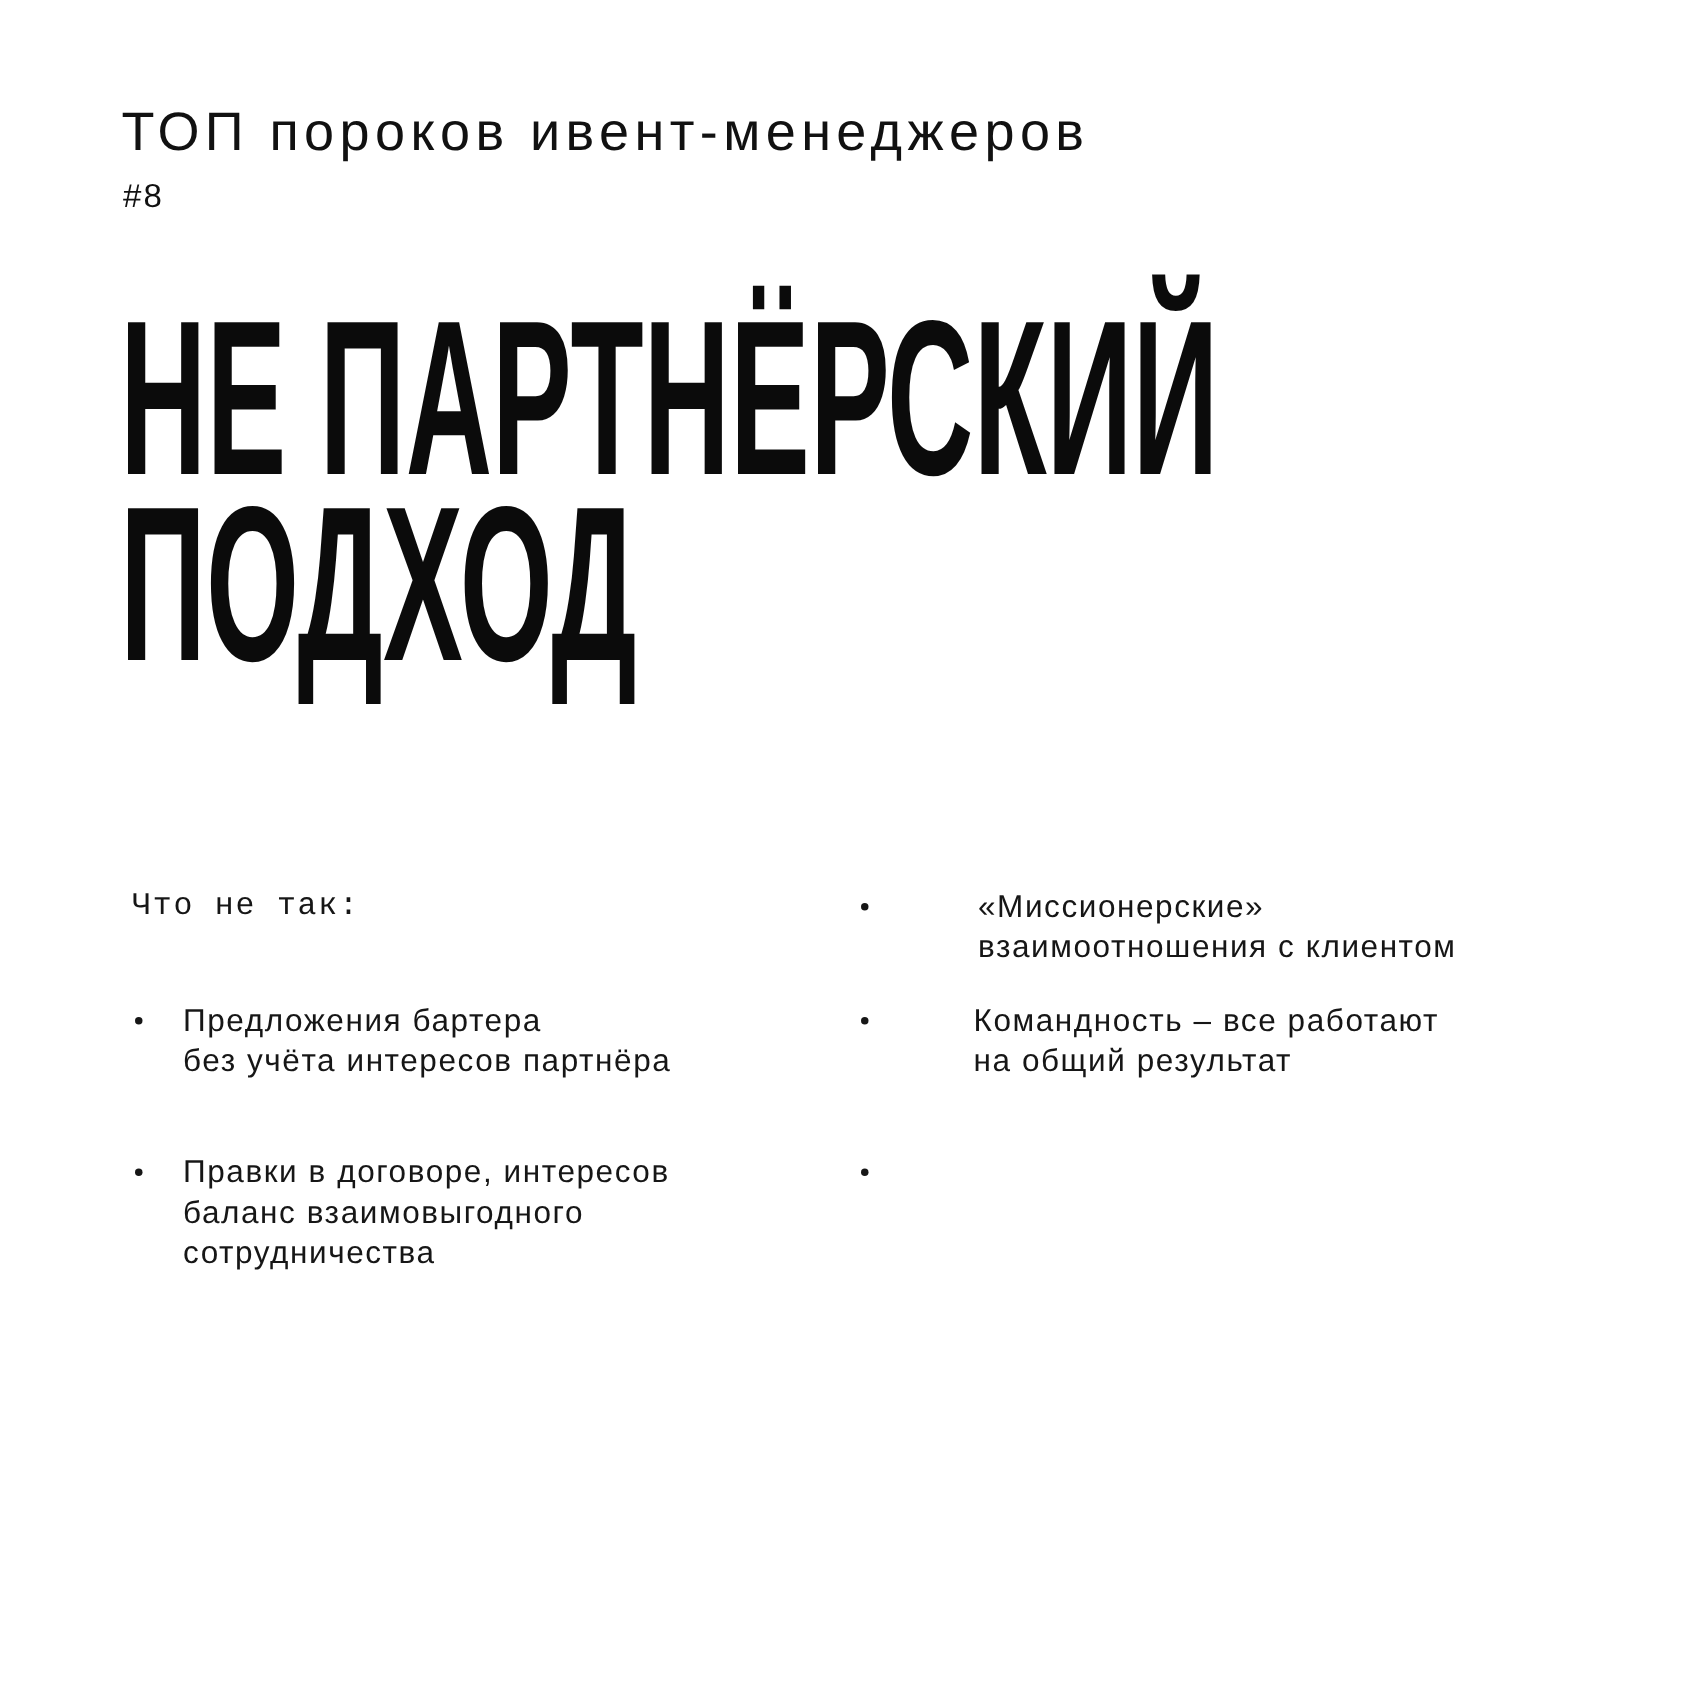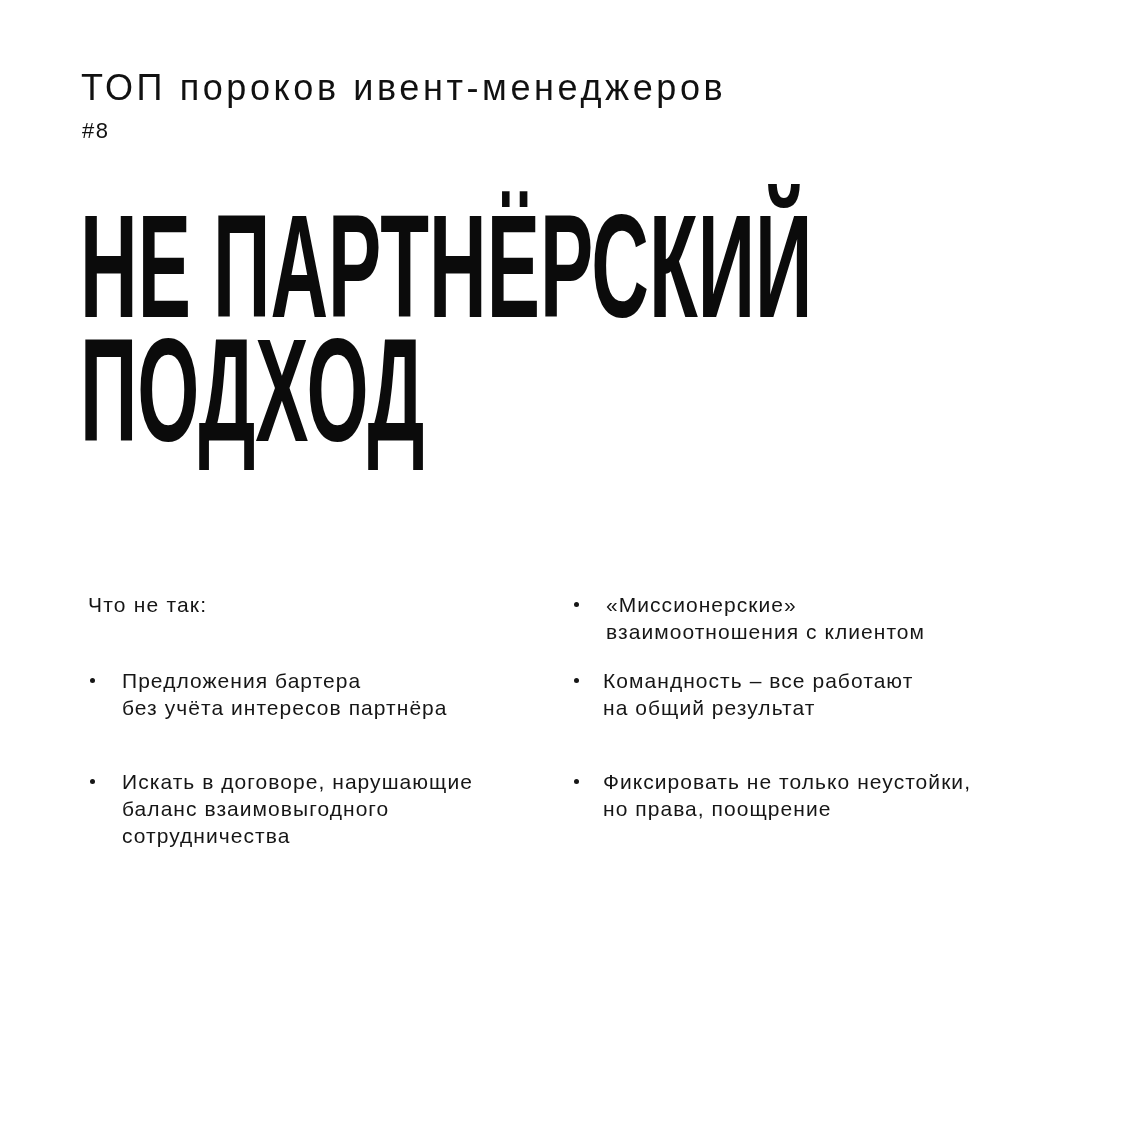--- a/index.html
+++ b/index.html
@@ -61,26 +61,27 @@
     top:591px;
     display:grid;
     grid-template-columns:484px auto;
   }
   .col-title{
     font-size:21px;
     line-height:27px;
     letter-spacing:1.2px;
     color:var(--text);
     margin-bottom:24px;
+    font-family:Liberation Mono, monospace;
   }
   .item{
     display:flex;
     align-items:flex-start;
   }
-  .item.row1{margin-bottom:22px;}
+  .item.row1{margin-bottom:22px;gap:46px;}
   .item.row2{margin-bottom:47px;}
   .bullet{
     flex:0 0 34px;
     width:34px;
   }
   .col-right .bullet{
     flex:0 0 31px;
     width:31px;
   }
   .bullet i{
@@ -136,26 +137,24 @@
           <i></i>
         </span>
       <span class="item-text">Командность – все работают
 на общий результат</span>
     </div>
 
     <div class="item row3 col-left">
       <span class="bullet">
           <i></i>
         </span>
-      <span class="item-text">Искать в договоре, нарушающие
+      <span class="item-text">Правки в договоре, интересов
 баланс взаимовыгодного
 сотрудничества</span>
     </div>
     <div class="item row3 col-right">
       <span class="bullet">
           <i></i>
         </span>
-      <span class="item-text">Фиксировать не только неустойки,
-но права, поощрение</span>
     </div>
 
   </div>
 </div>
 
 </body></html>

